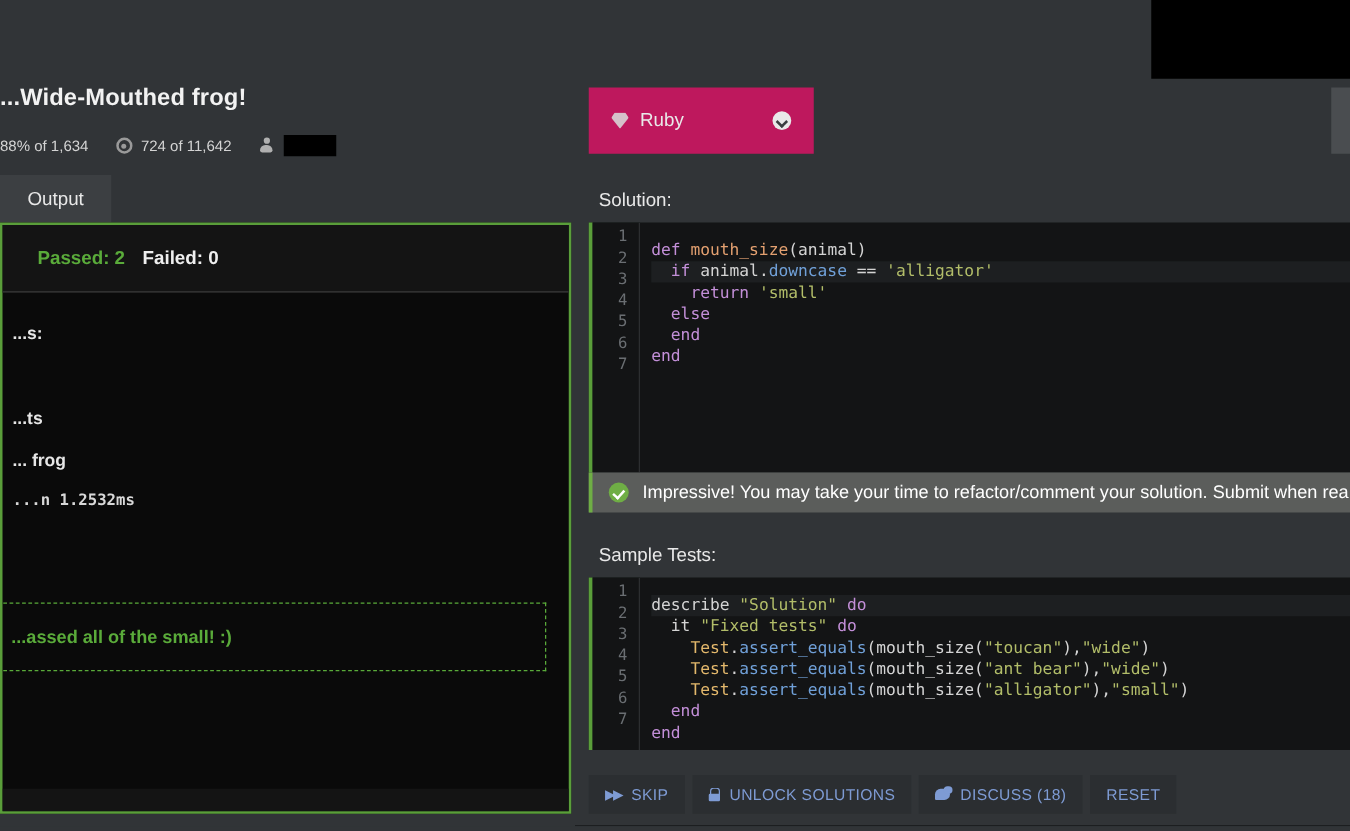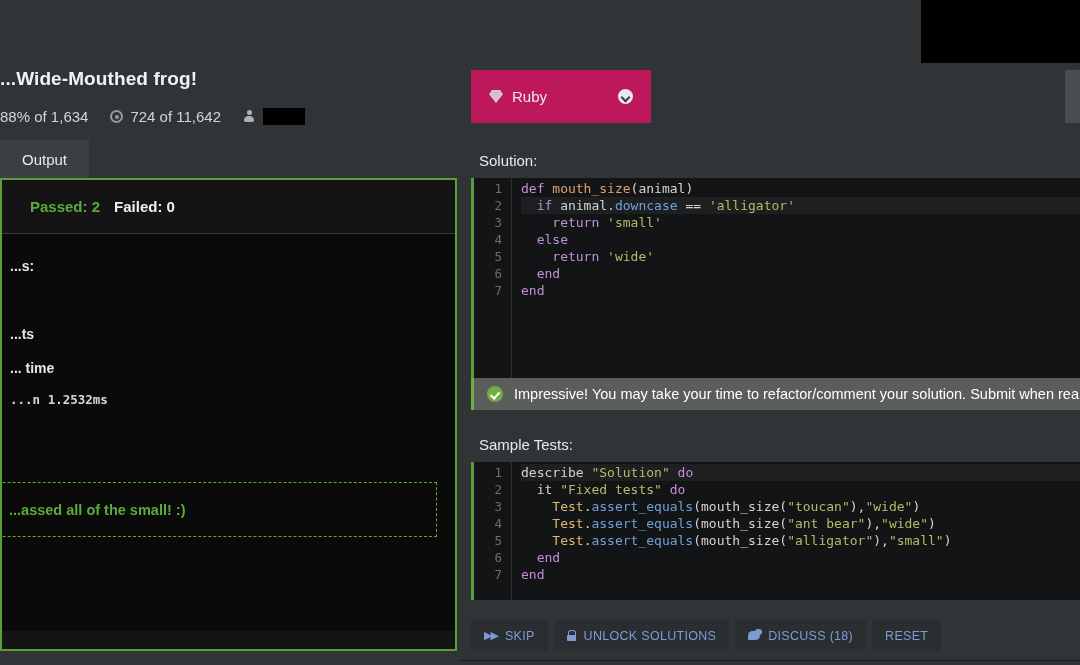--- a/index.html
+++ b/index.html
@@ -46,21 +46,21 @@
     color: #f2f2f2;
     letter-spacing: 0.1px;
     white-space: nowrap;
   }
 
   .stats-row {
     position: absolute;
     left: 180px; top: 108px;
     display: flex;
     align-items: center;
-    font-size: 15px;
+    font-size: 12px;
     color: #d4d4d4;
     white-space: nowrap;
   }
   .stat { display: flex; align-items: center; margin-right: 22px; }
   .target-ico {
     width: 13px; height: 13px;
     border: 2px solid #9a9a9a;
     border-radius: 50%;
     position: relative;
     margin-right: 7px;
@@ -270,21 +270,21 @@
     padding-right: 9px;
     color: #6a6e72;
     font-size: 12.5px;
     line-height: 17px;
     height: 17px;
   }
   .editor .code {
     position: absolute;
     left: 39px; top: 0;
     right: 0;
-    padding: 0 0 0 8px;
+    padding: 12px 0 0 8px;
   }
   .editor .code .cl {
     height: 17px;
     line-height: 17px;
     white-space: pre;
     color: #d4d4d4;
   }
   .editor .code .cl.hl { background: #1d1f21; }
   .editor .gutter-pad { height: 2px; }
 
@@ -429,21 +429,21 @@
     <div class="output-panel">
       <div class="output-head">
         <span class="passed">Passed: 2</span>
         <span class="failed">Failed: 0</span>
       </div>
       <div class="output-body">
         <div class="out-line l1">...s:</div>
         <div style="height:48px"></div>
         <div class="out-line">...ts</div>
         <div style="height:14px"></div>
-        <div class="out-line">... time</div>
+        <div class="out-line">... frog</div>
         <div style="height:12px"></div>
         <div class="out-line out-mono">...n 1.2532ms</div>
 
         <div class="success-box">
           <span>...assed all of the small! :)</span>
         </div>
       </div>
       <div class="output-footer"></div>
     </div>
 
@@ -472,21 +472,20 @@
           <div class="ln">5</div>
           <div class="ln">6</div>
           <div class="ln">7</div>
         </div>
       <div class="code">
           <div class="gutter-pad"></div>
           <div class="cl"><span class="kw">def </span><span class="fn">mouth_size</span><span class="pl">(animal)</span></div>
           <div class="cl hl"><span class="pl">  </span><span class="kw">if </span><span class="pl">animal</span><span class="pl">.</span><span class="meth">downcase</span><span class="pl"> == </span><span class="str">'alligator'</span></div>
           <div class="cl"><span class="pl">    </span><span class="kw">return </span><span class="str">'small'</span></div>
           <div class="cl"><span class="pl">  </span><span class="kw">else</span></div>
-          <div class="cl"><span class="pl">    </span><span class="kw">return </span><span class="str">'wide'</span></div>
           <div class="cl"><span class="pl">  </span><span class="kw">end</span></div>
           <div class="cl"><span class="kw">end</span></div>
         </div>
     </div>
 
     <div class="banner">
       <span class="check-ico"></span>
       <span>Impressive! You may take your time to refactor/comment your solution. Submit when rea</span>
     </div>
 

